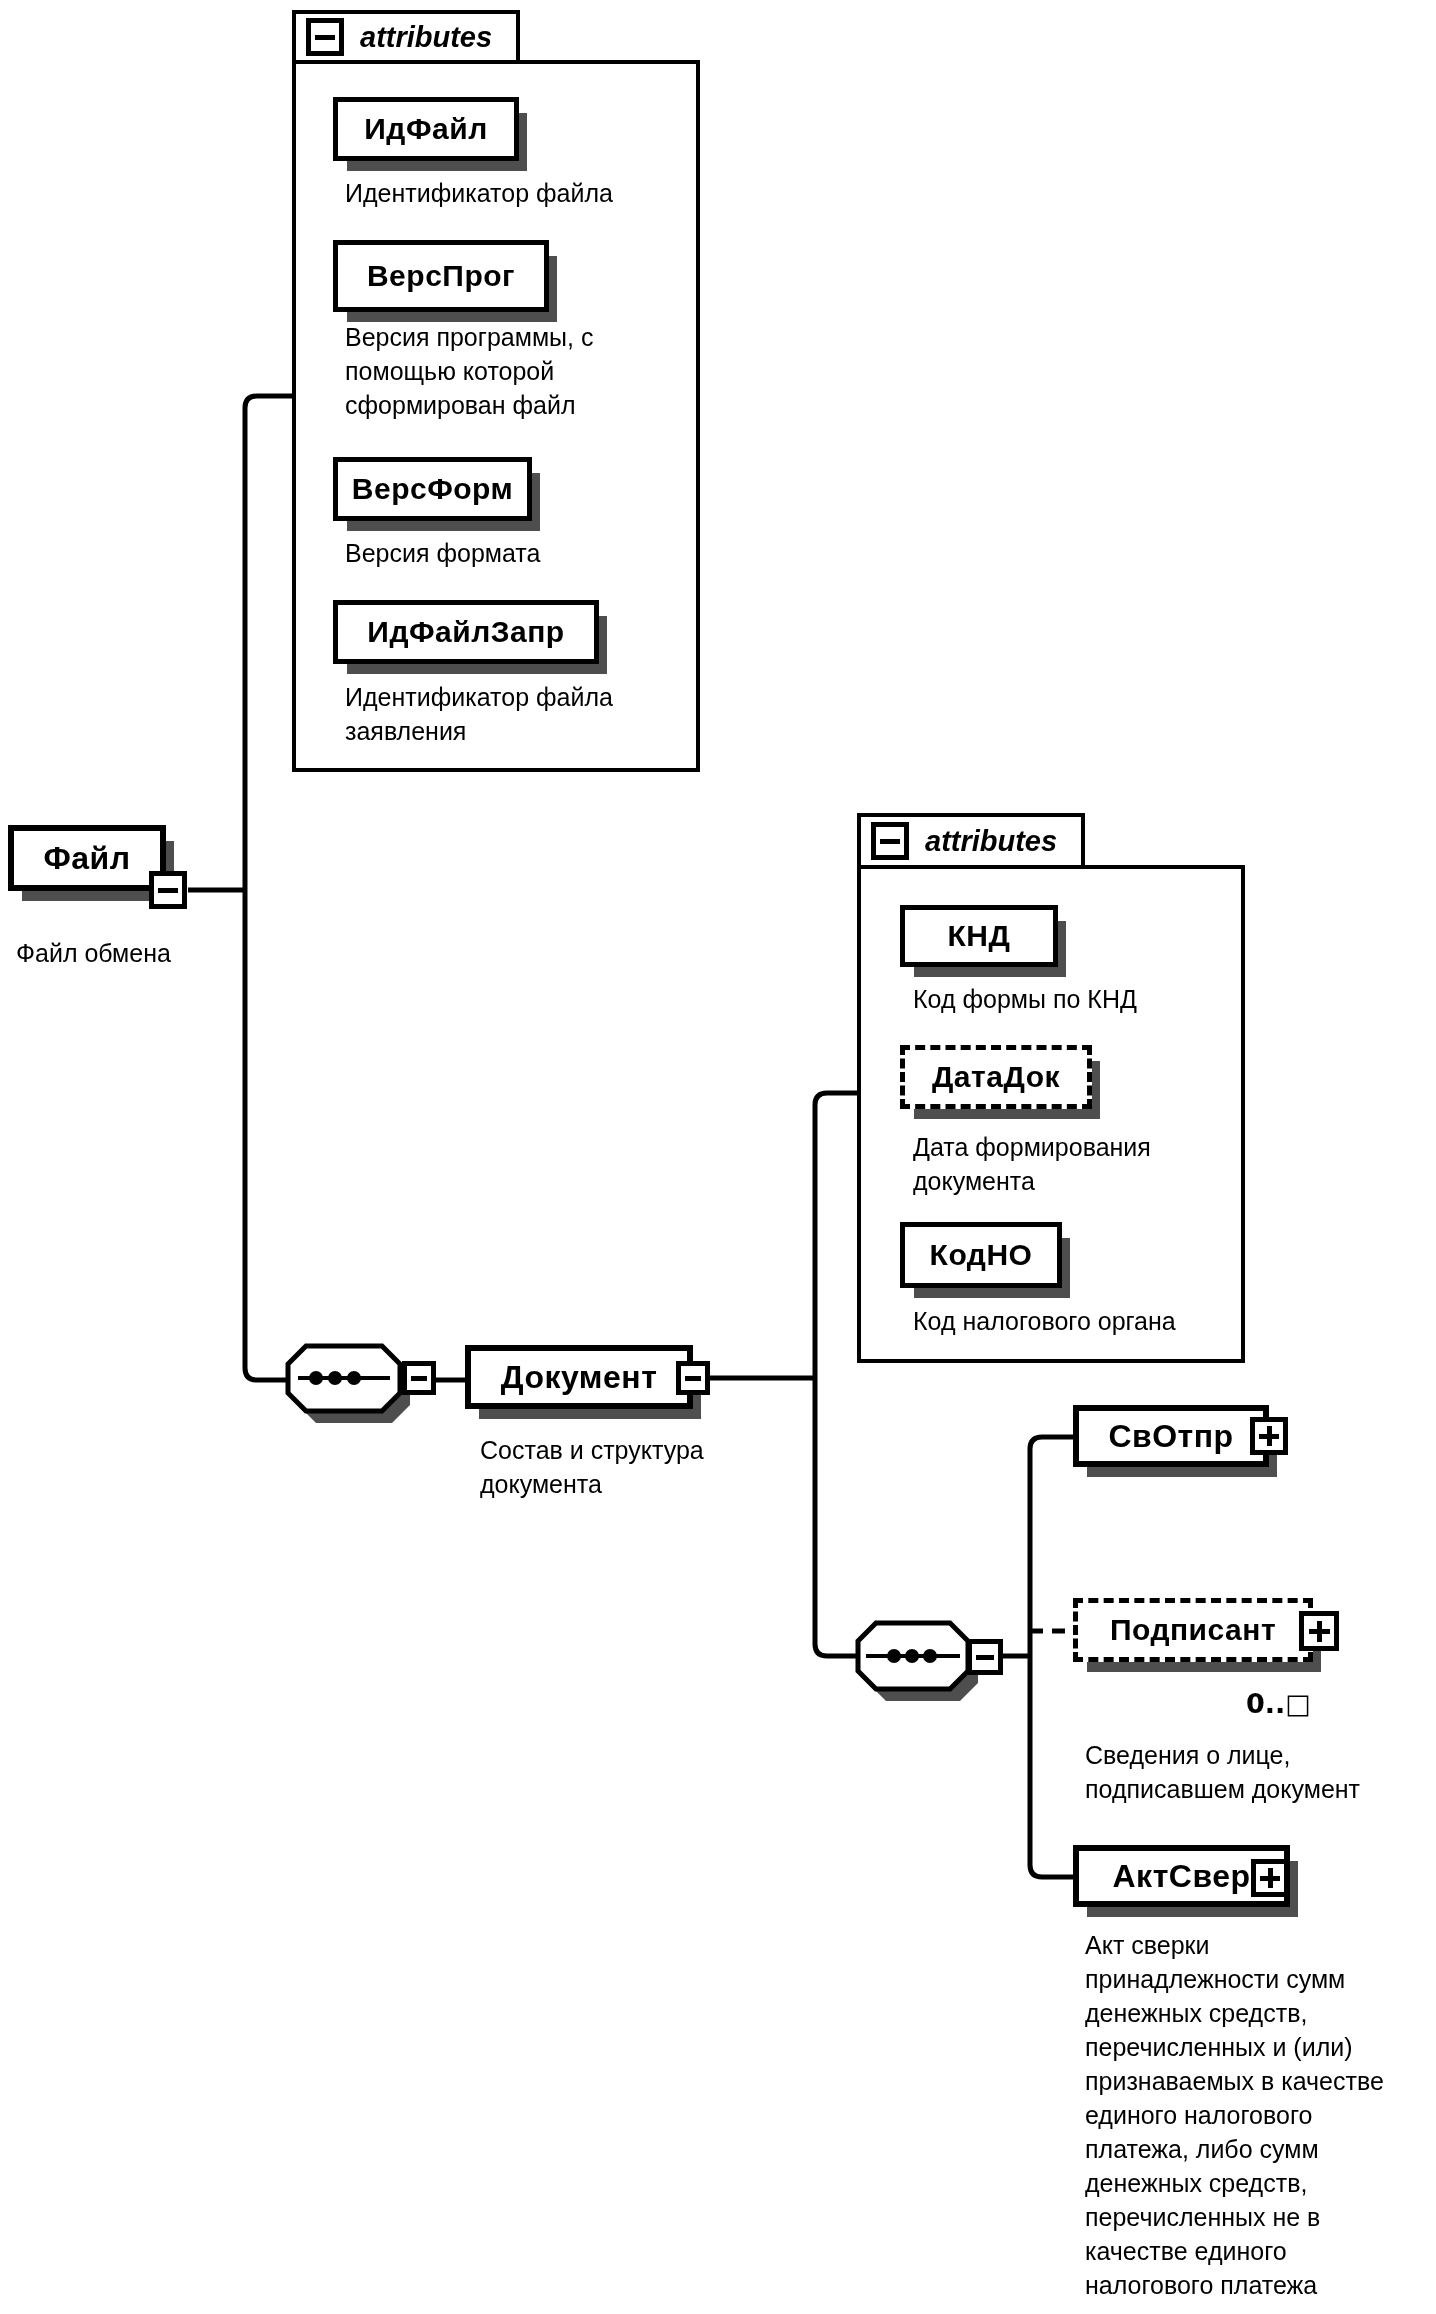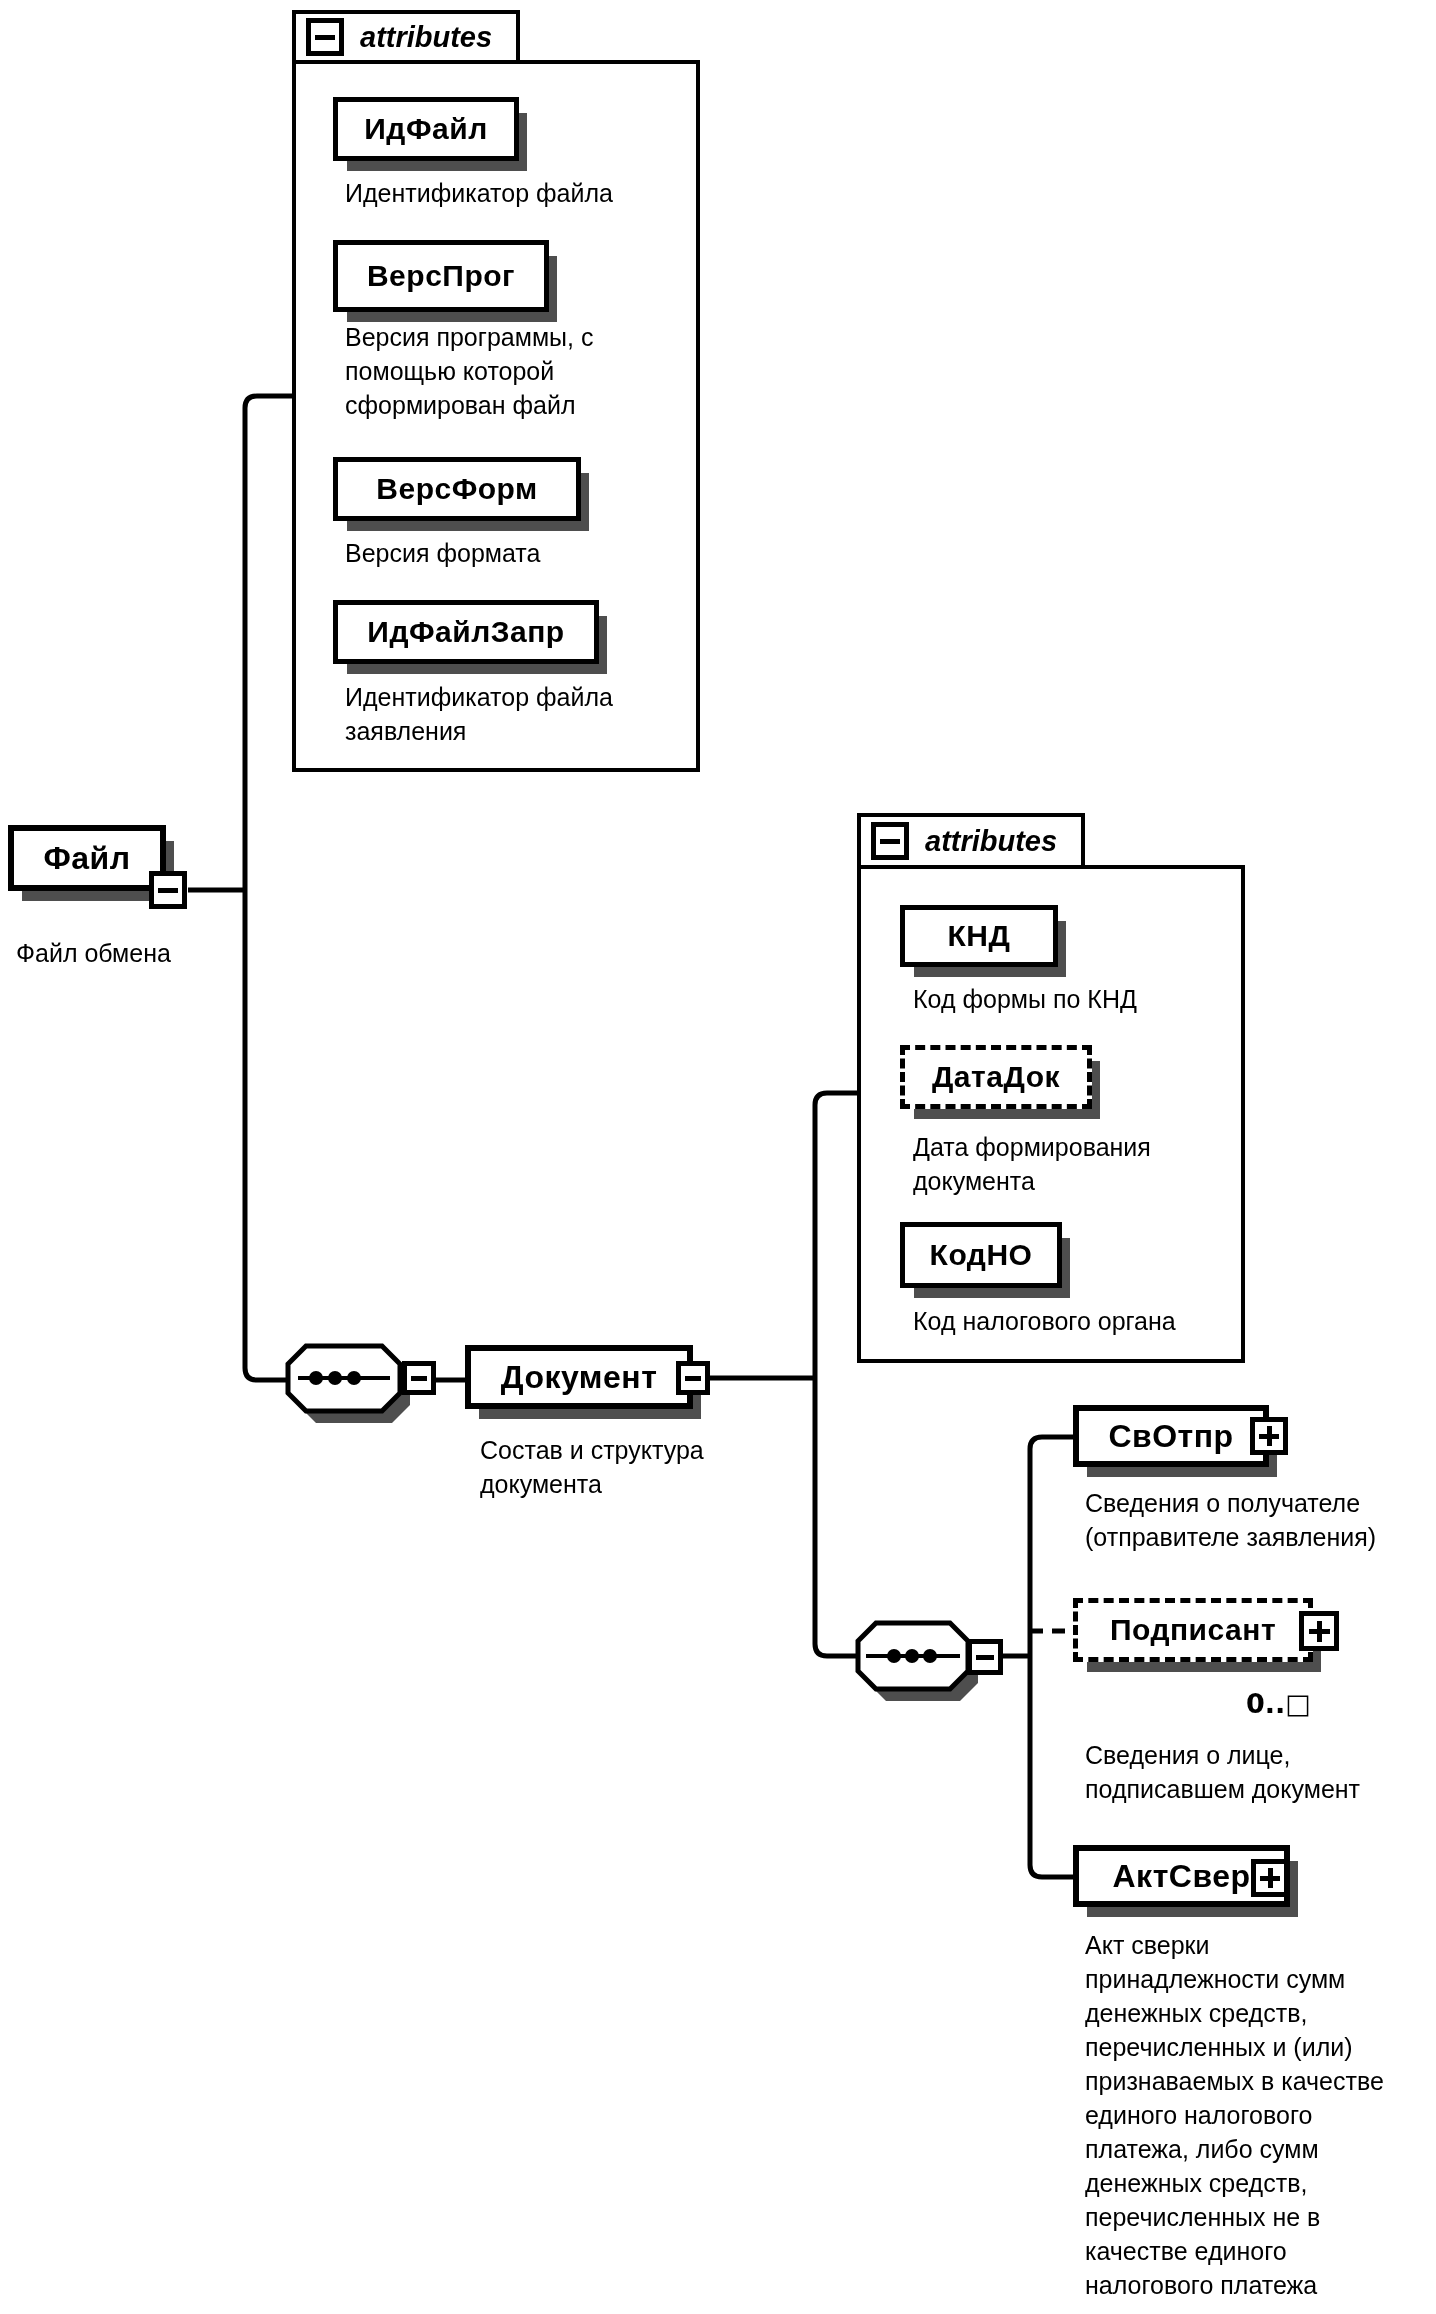--- a/index.html
+++ b/index.html
@@ -77,21 +77,21 @@
   </div>
   <div class="cap" style="left:345px;top:176px;width:340px;">Идентификатор файла</div>
 
   <div class="el" style="left:333px;top:240px;width:216px;height:72px;">
     <span>ВерсПрог</span>
   </div>
   <div class="cap" style="left:345px;top:320px;width:300px;">Версия программы, с
 помощью которой
 сформирован файл</div>
 
-  <div class="el" style="left:333px;top:457px;width:248px;height:64px;">
+  <div class="el" style="left:333px;top:457px;width:199px;height:64px;">
     <span>ВерсФорм</span>
   </div>
   <div class="cap" style="left:345px;top:536px;width:300px;">Версия формата</div>
 
   <div class="el" style="left:333px;top:600px;width:266px;height:64px;">
     <span>ИдФайлЗапр</span>
   </div>
   <div class="cap" style="left:345px;top:680px;width:340px;">Идентификатор файла
 заявления</div>
 
@@ -142,22 +142,20 @@
     <span>КодНО</span>
   </div>
   <div class="cap" style="left:913px;top:1304px;width:340px;">Код налогового органа</div>
 
   <div class="el thick" style="left:1073px;top:1405px;width:196px;height:62px;">
     <span>СвОтпр</span>
   </div>
   <div class="toggle plus" style="left:1250px;top:1417px;width:38px;height:38px;">
       <span class="glyph"></span>
     </div>
-  <div class="cap" style="left:1085px;top:1486px;width:350px;">Сведения о получателе
-(отправителе заявления)</div>
 
   <div class="el dashed" style="left:1073px;top:1598px;width:240px;height:64px;">
     <span>Подписант</span>
   </div>
   <div class="toggle plus" style="left:1299px;top:1611px;width:40px;height:40px;">
       <span class="glyph"></span>
     </div>
   <div class="occ" style="left:1246px;top:1688px;width:100px;">0..□</div>
   <div class="cap" style="left:1085px;top:1738px;width:340px;">Сведения о лице,
 подписавшем документ</div>

